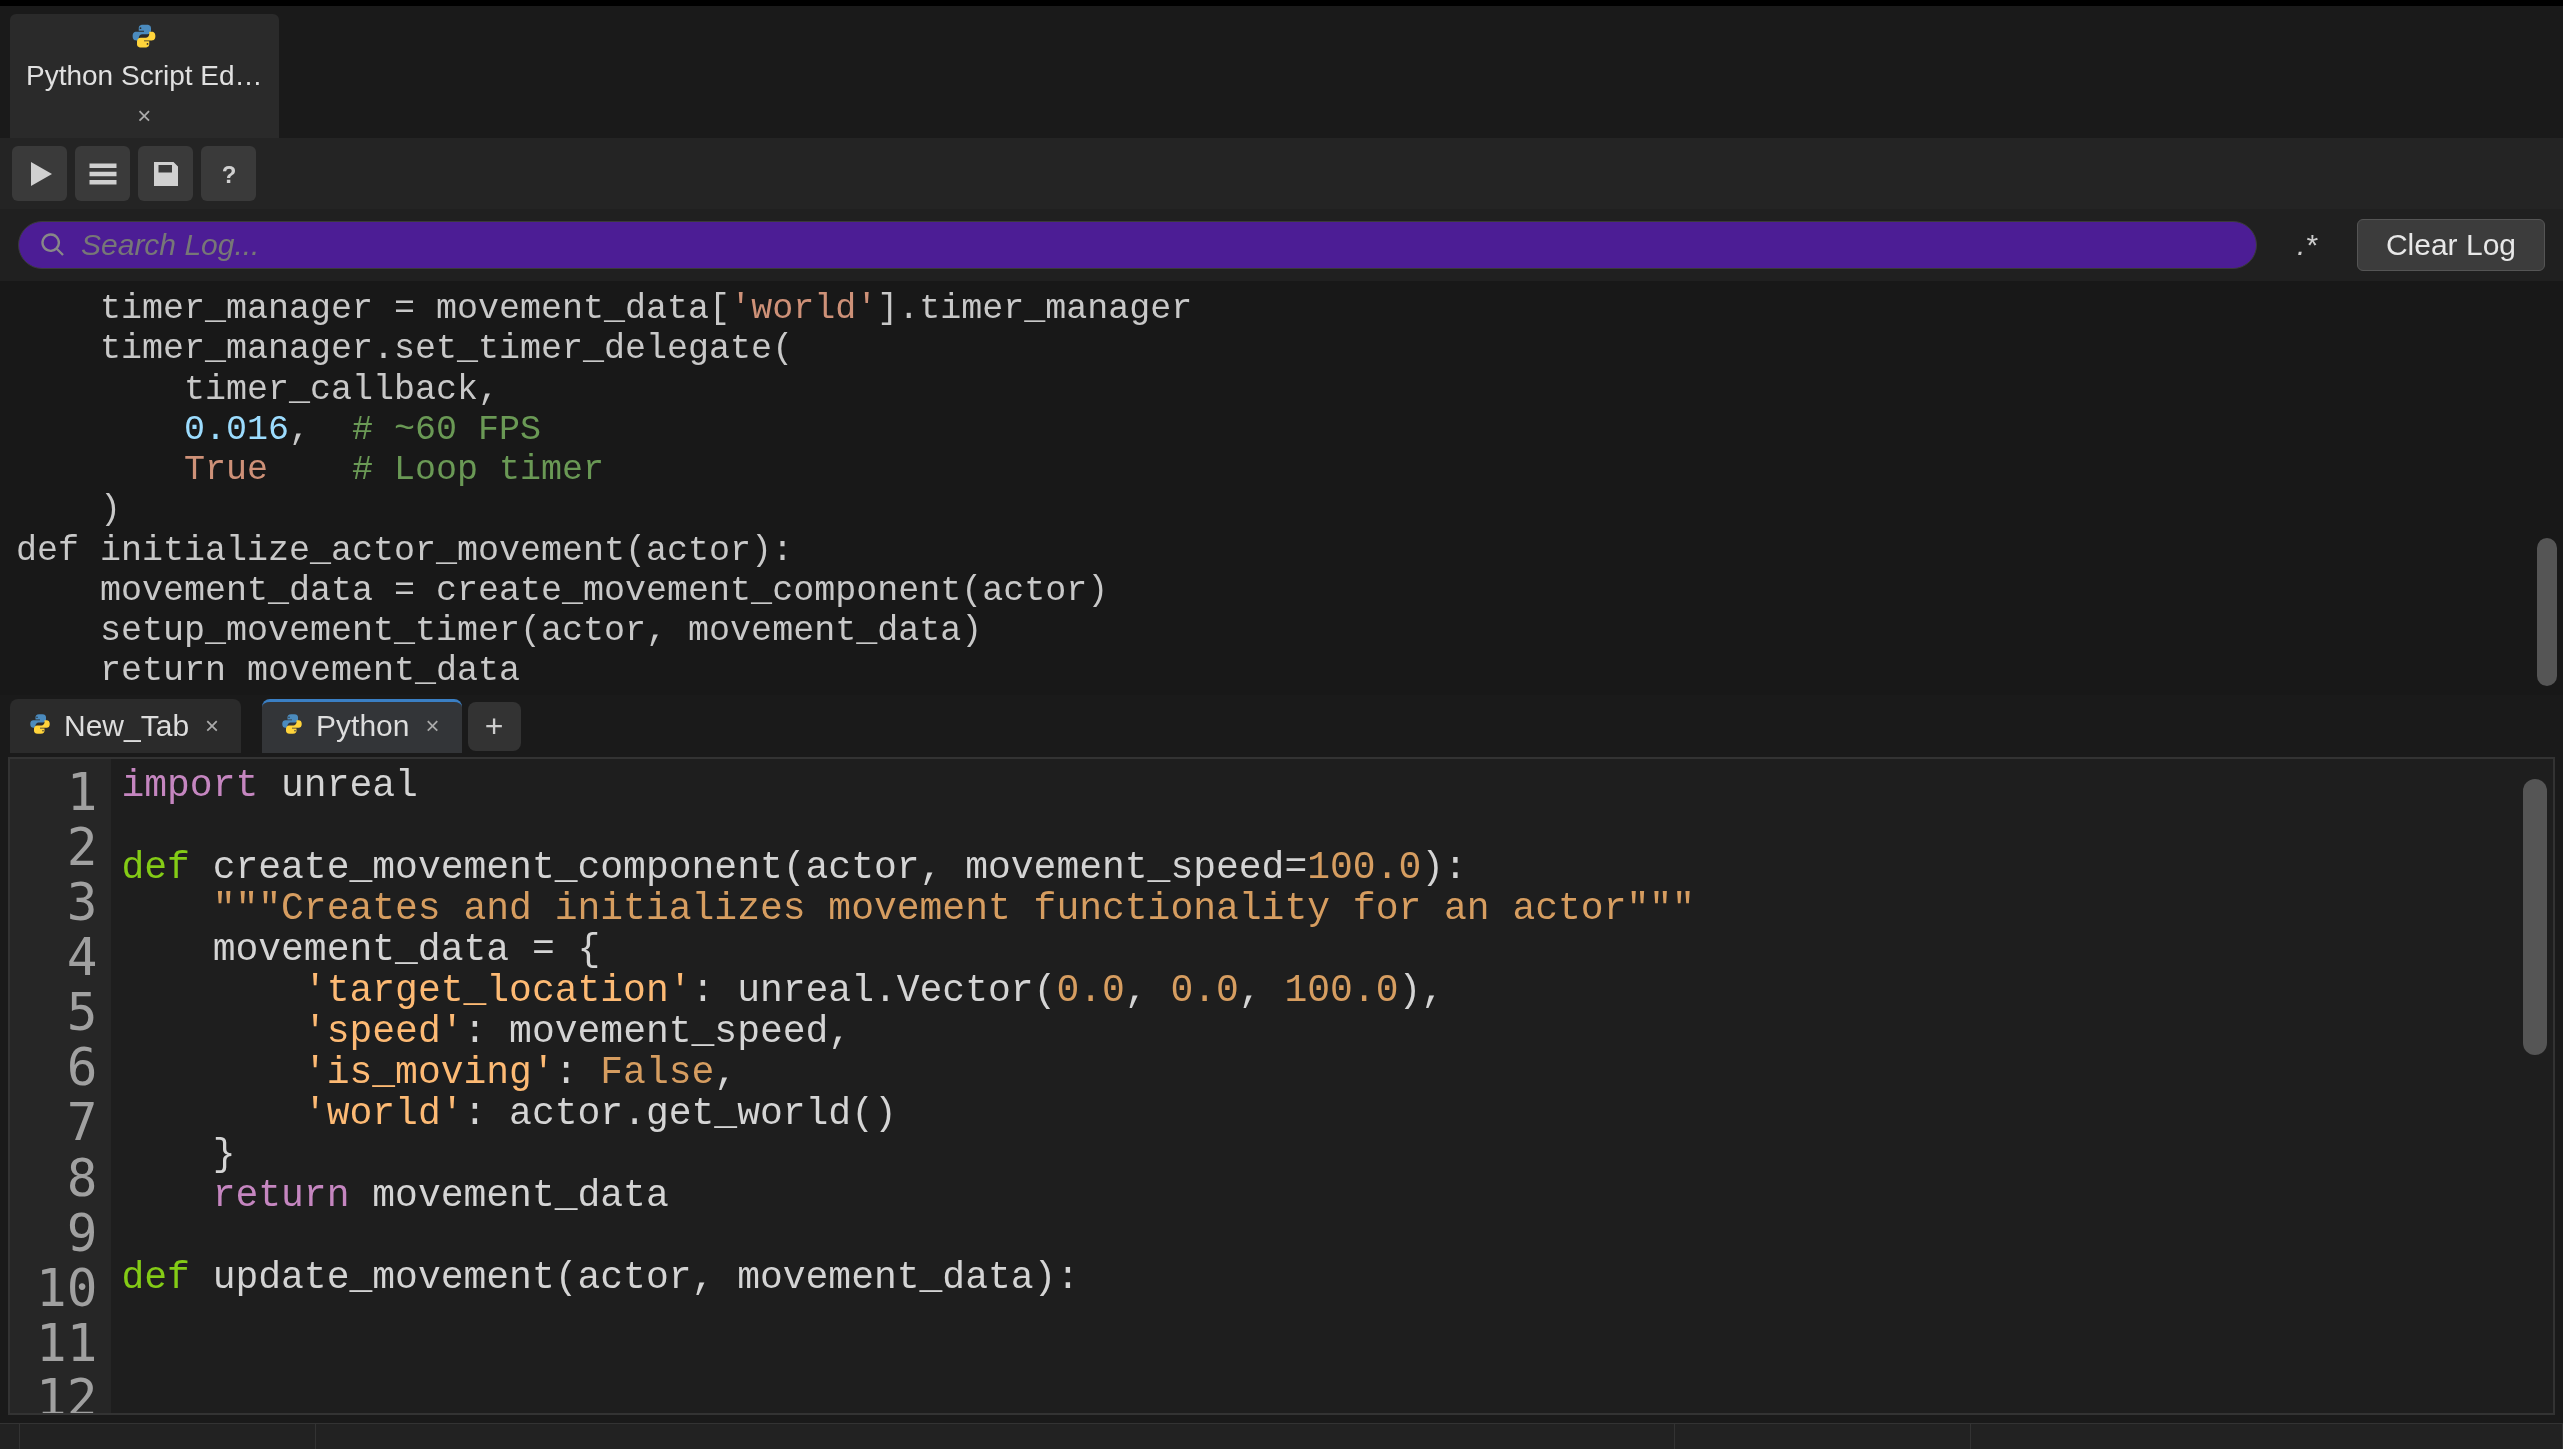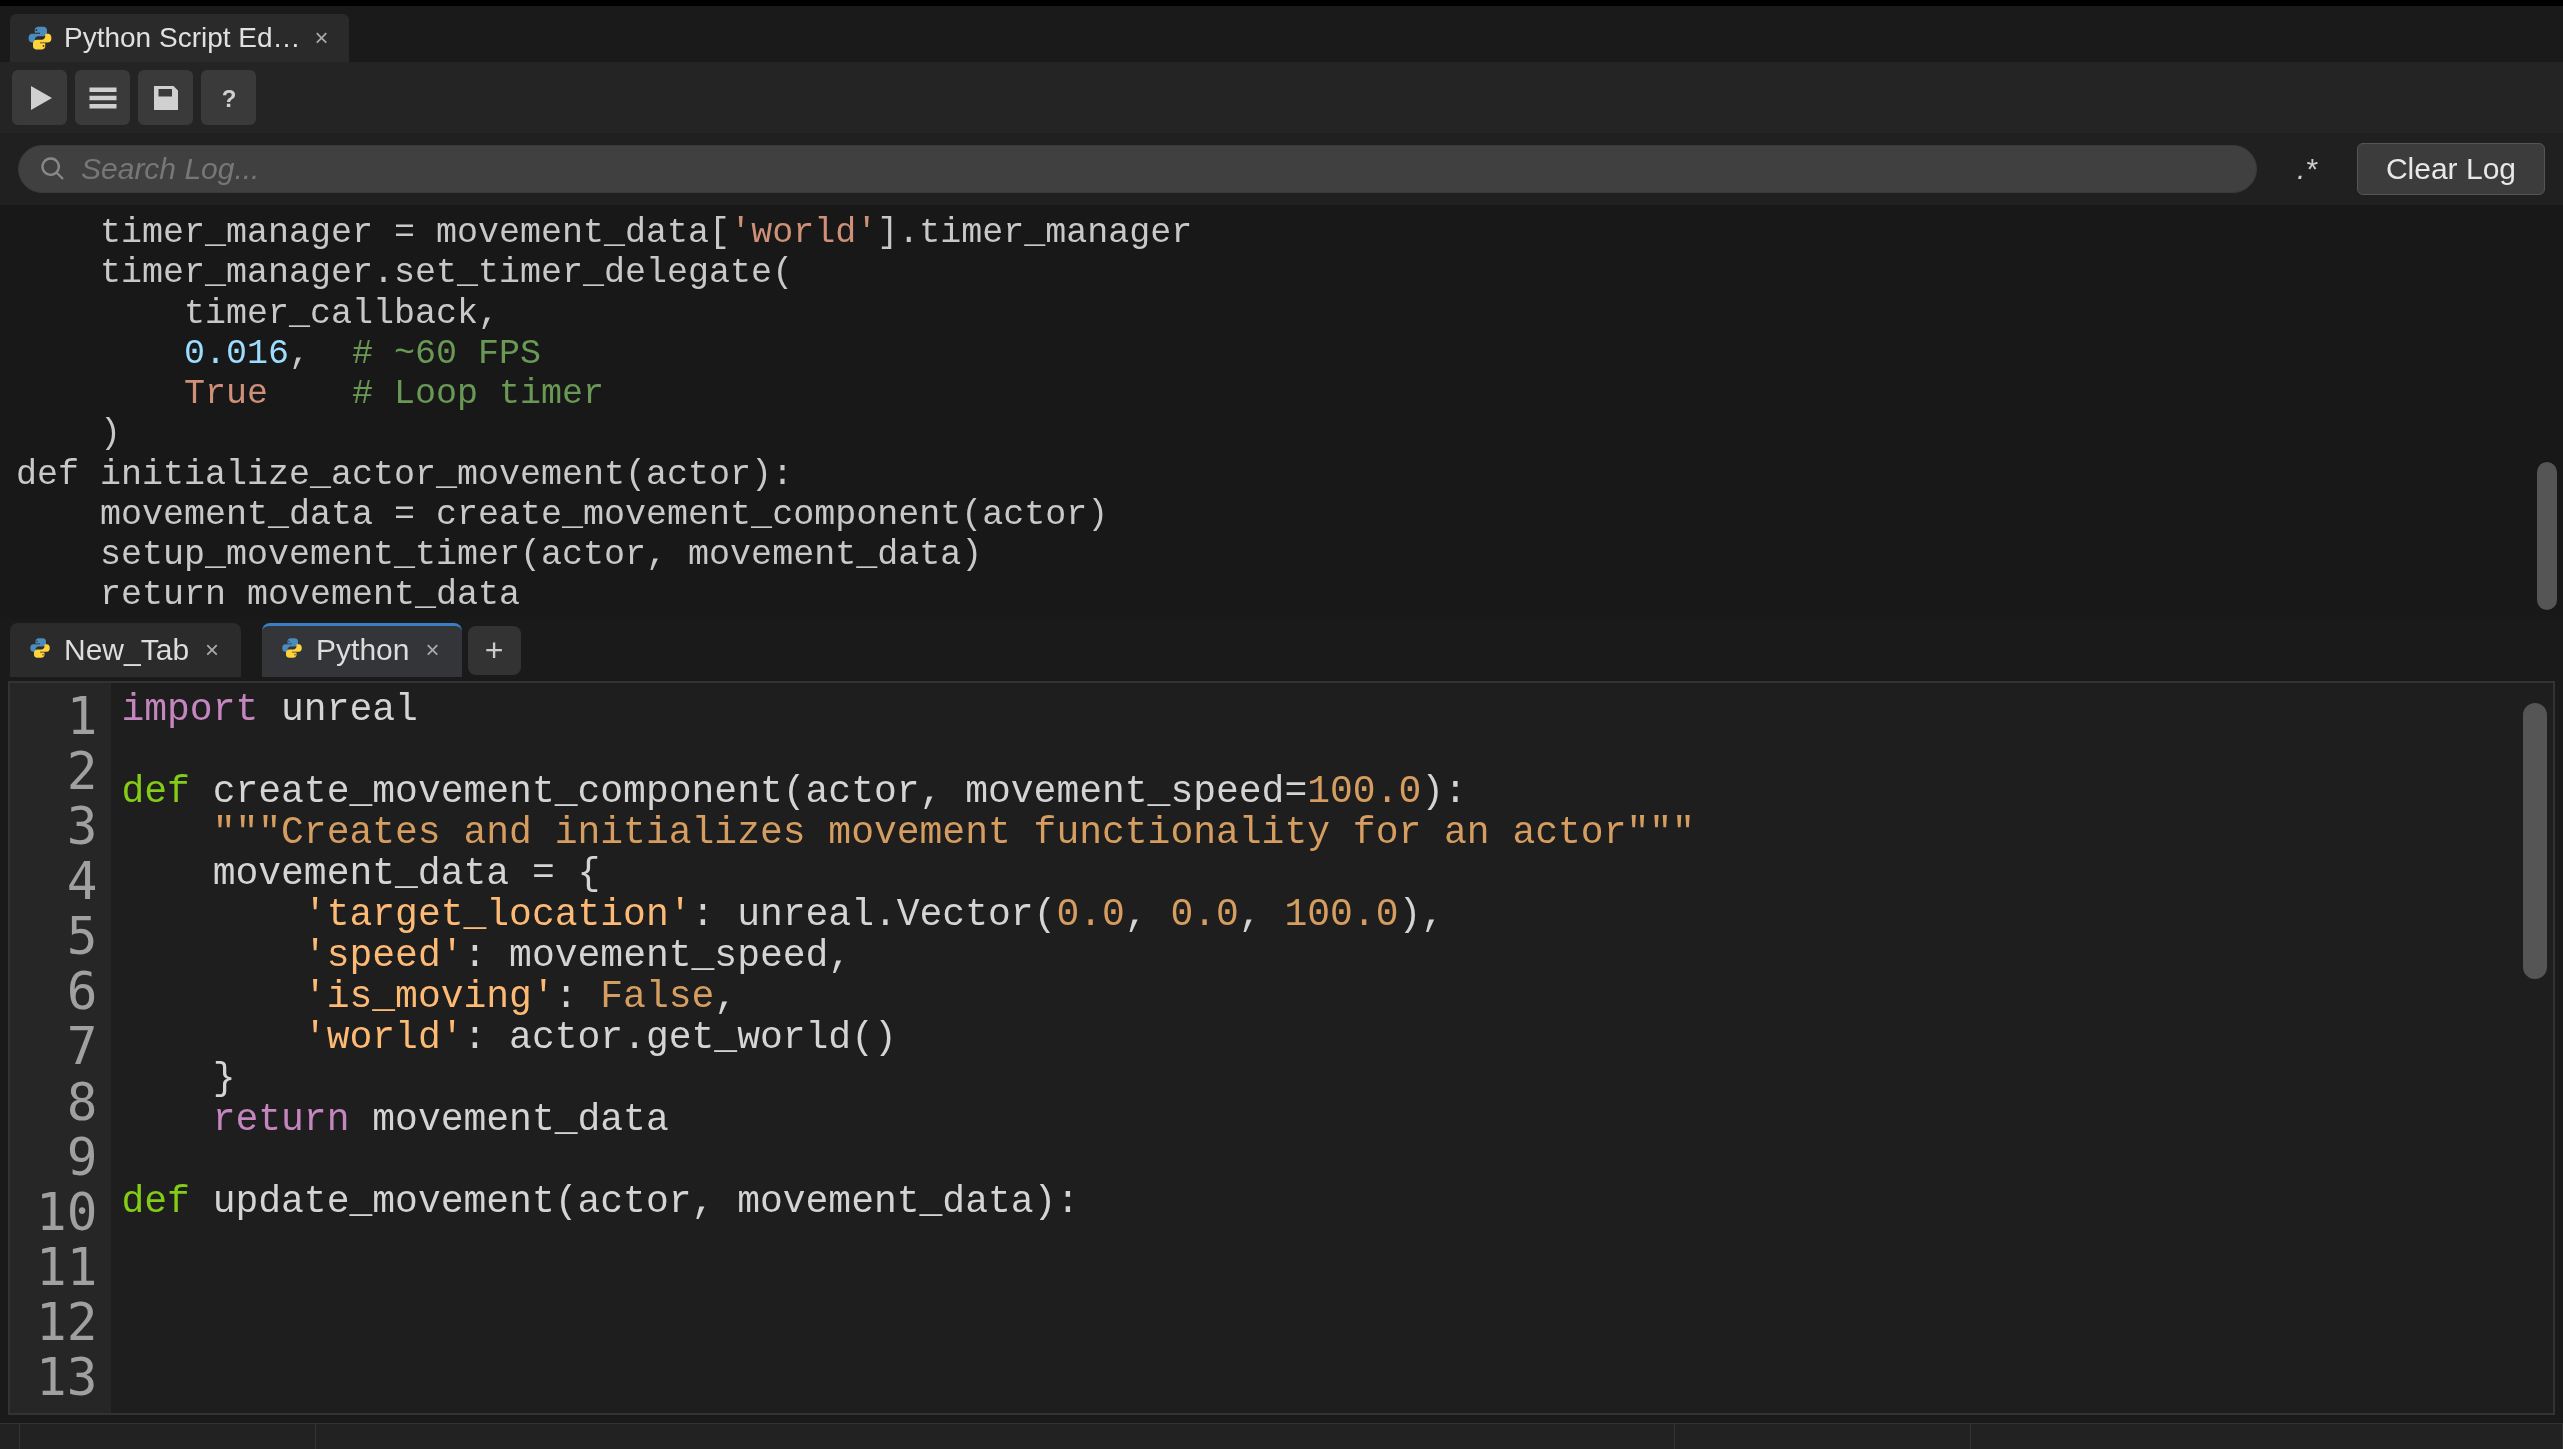--- a/index.html
+++ b/index.html
@@ -31,20 +31,21 @@
 .title-tab {
   background: #2a2a2a;
   display: flex;
   align-items: center;
   gap: 10px;
   padding: 8px 16px;
   border-radius: 6px 6px 0 0;
   font-size: 28px;
   color: #e0e0e0;
   max-width: 395px;
+  flex-direction: column;
 }
 .title-tab-label { flex:1; white-space:nowrap; overflow:hidden; text-overflow: ellipsis;}
 .python-icon {
   width: 28px; height: 28px;
   flex-shrink:0;
 }
 .close-x {
   font-size: 24px;
   color: #aaa;
   cursor: pointer;
@@ -72,21 +73,21 @@
 
 .search-row {
   background: #202020;
   display:flex;
   align-items:center;
   gap: 20px;
   padding: 10px 18px;
 }
 .search-wrap {
   flex:1;
-  background: #404040;
+  background: #4c1d95;
   border: 1px solid #3a3a3a;
   border-radius: 28px;
   display:flex;
   align-items:center;
   padding: 6px 20px;
   gap: 14px;
 }
 .search-wrap svg { width:28px; height:28px; fill:#888;}
 .search-input {
   flex:1;

